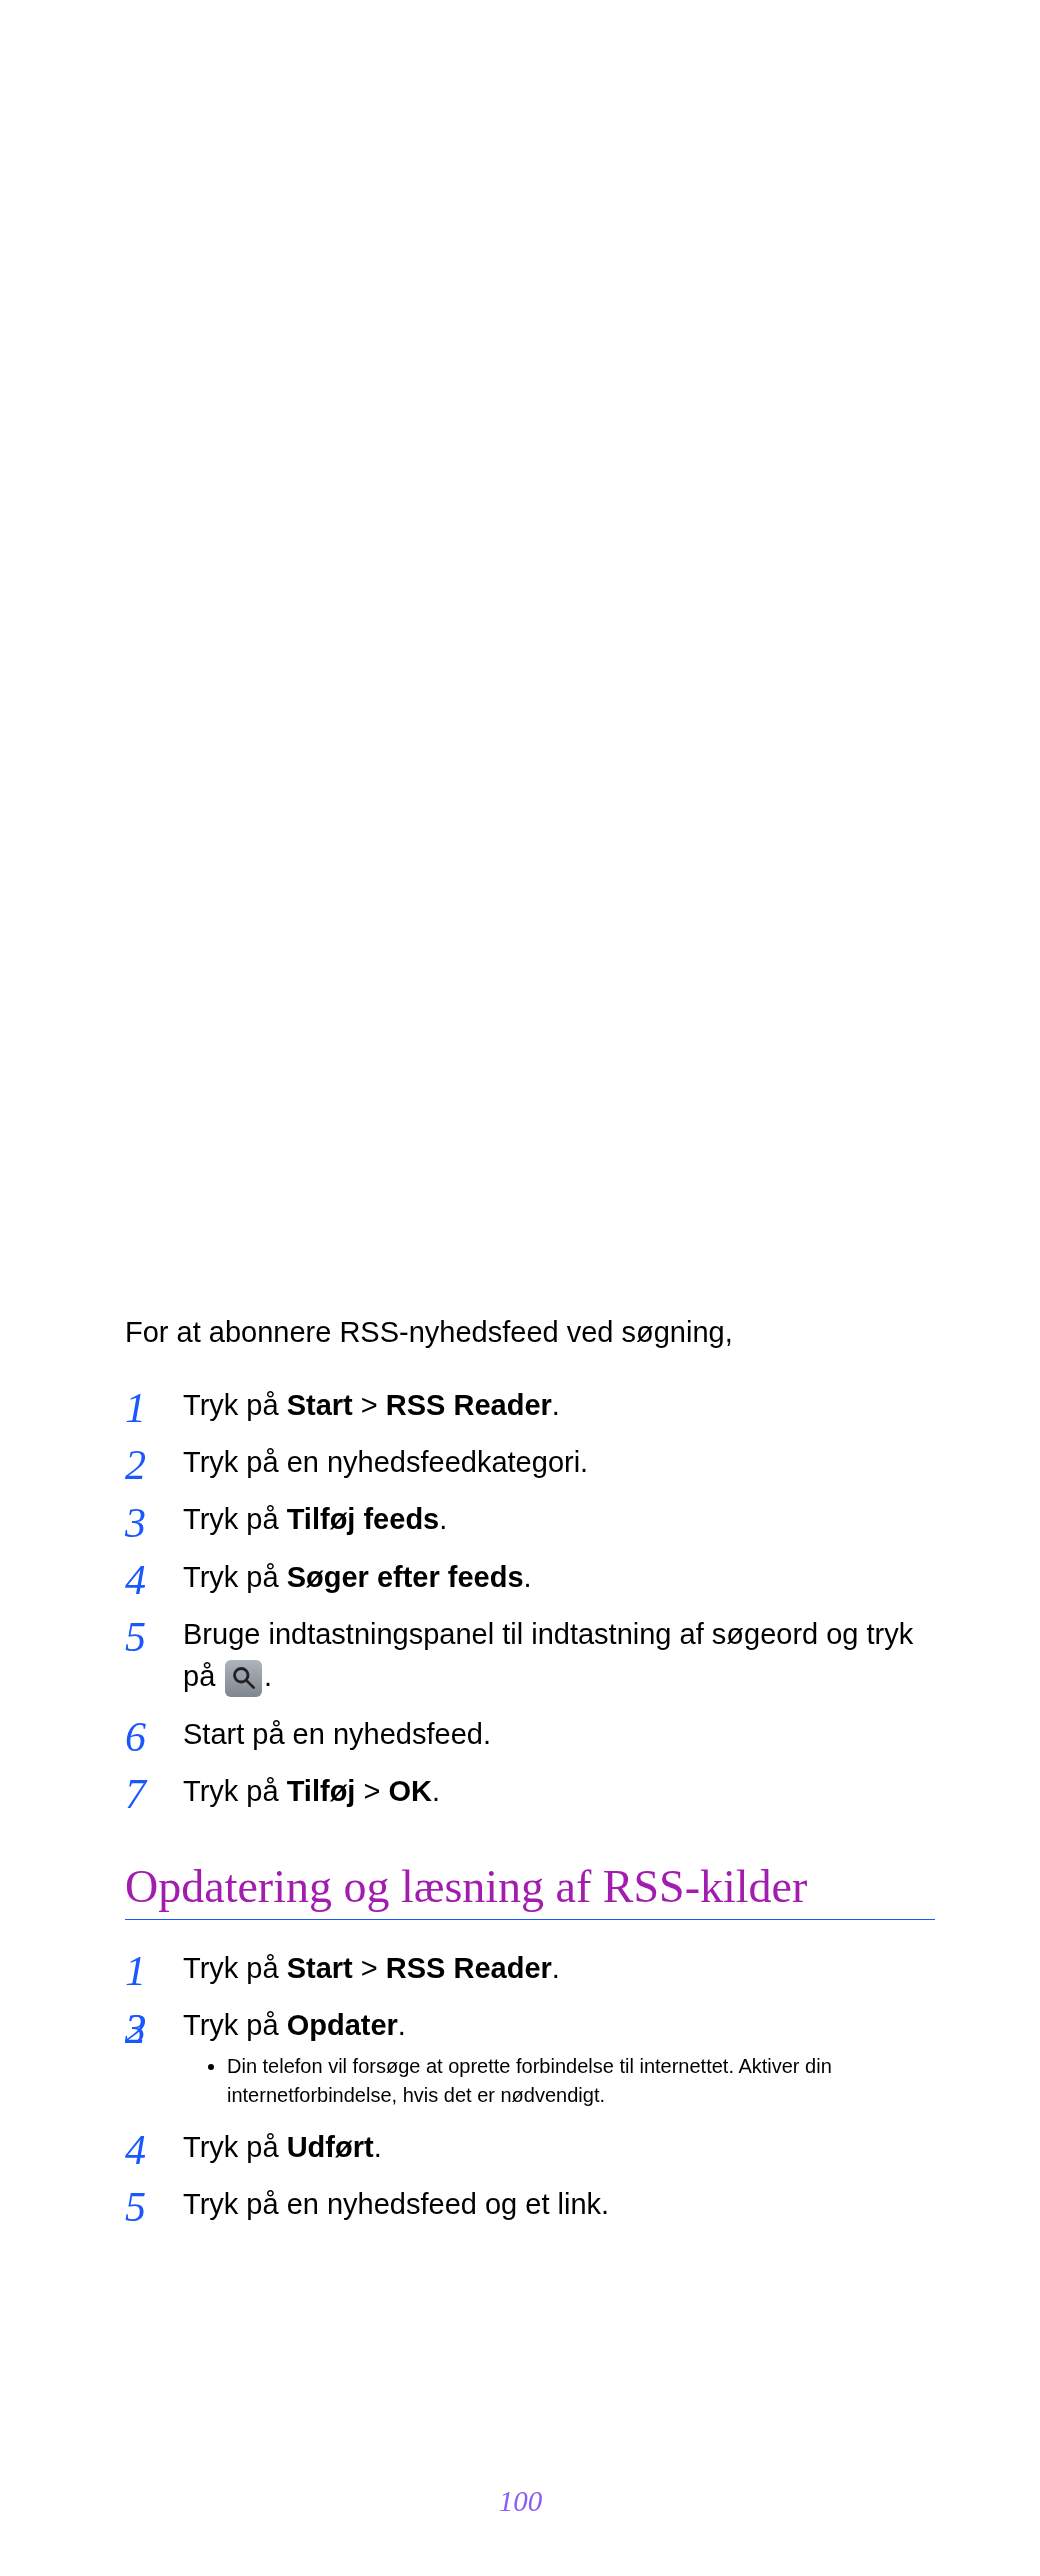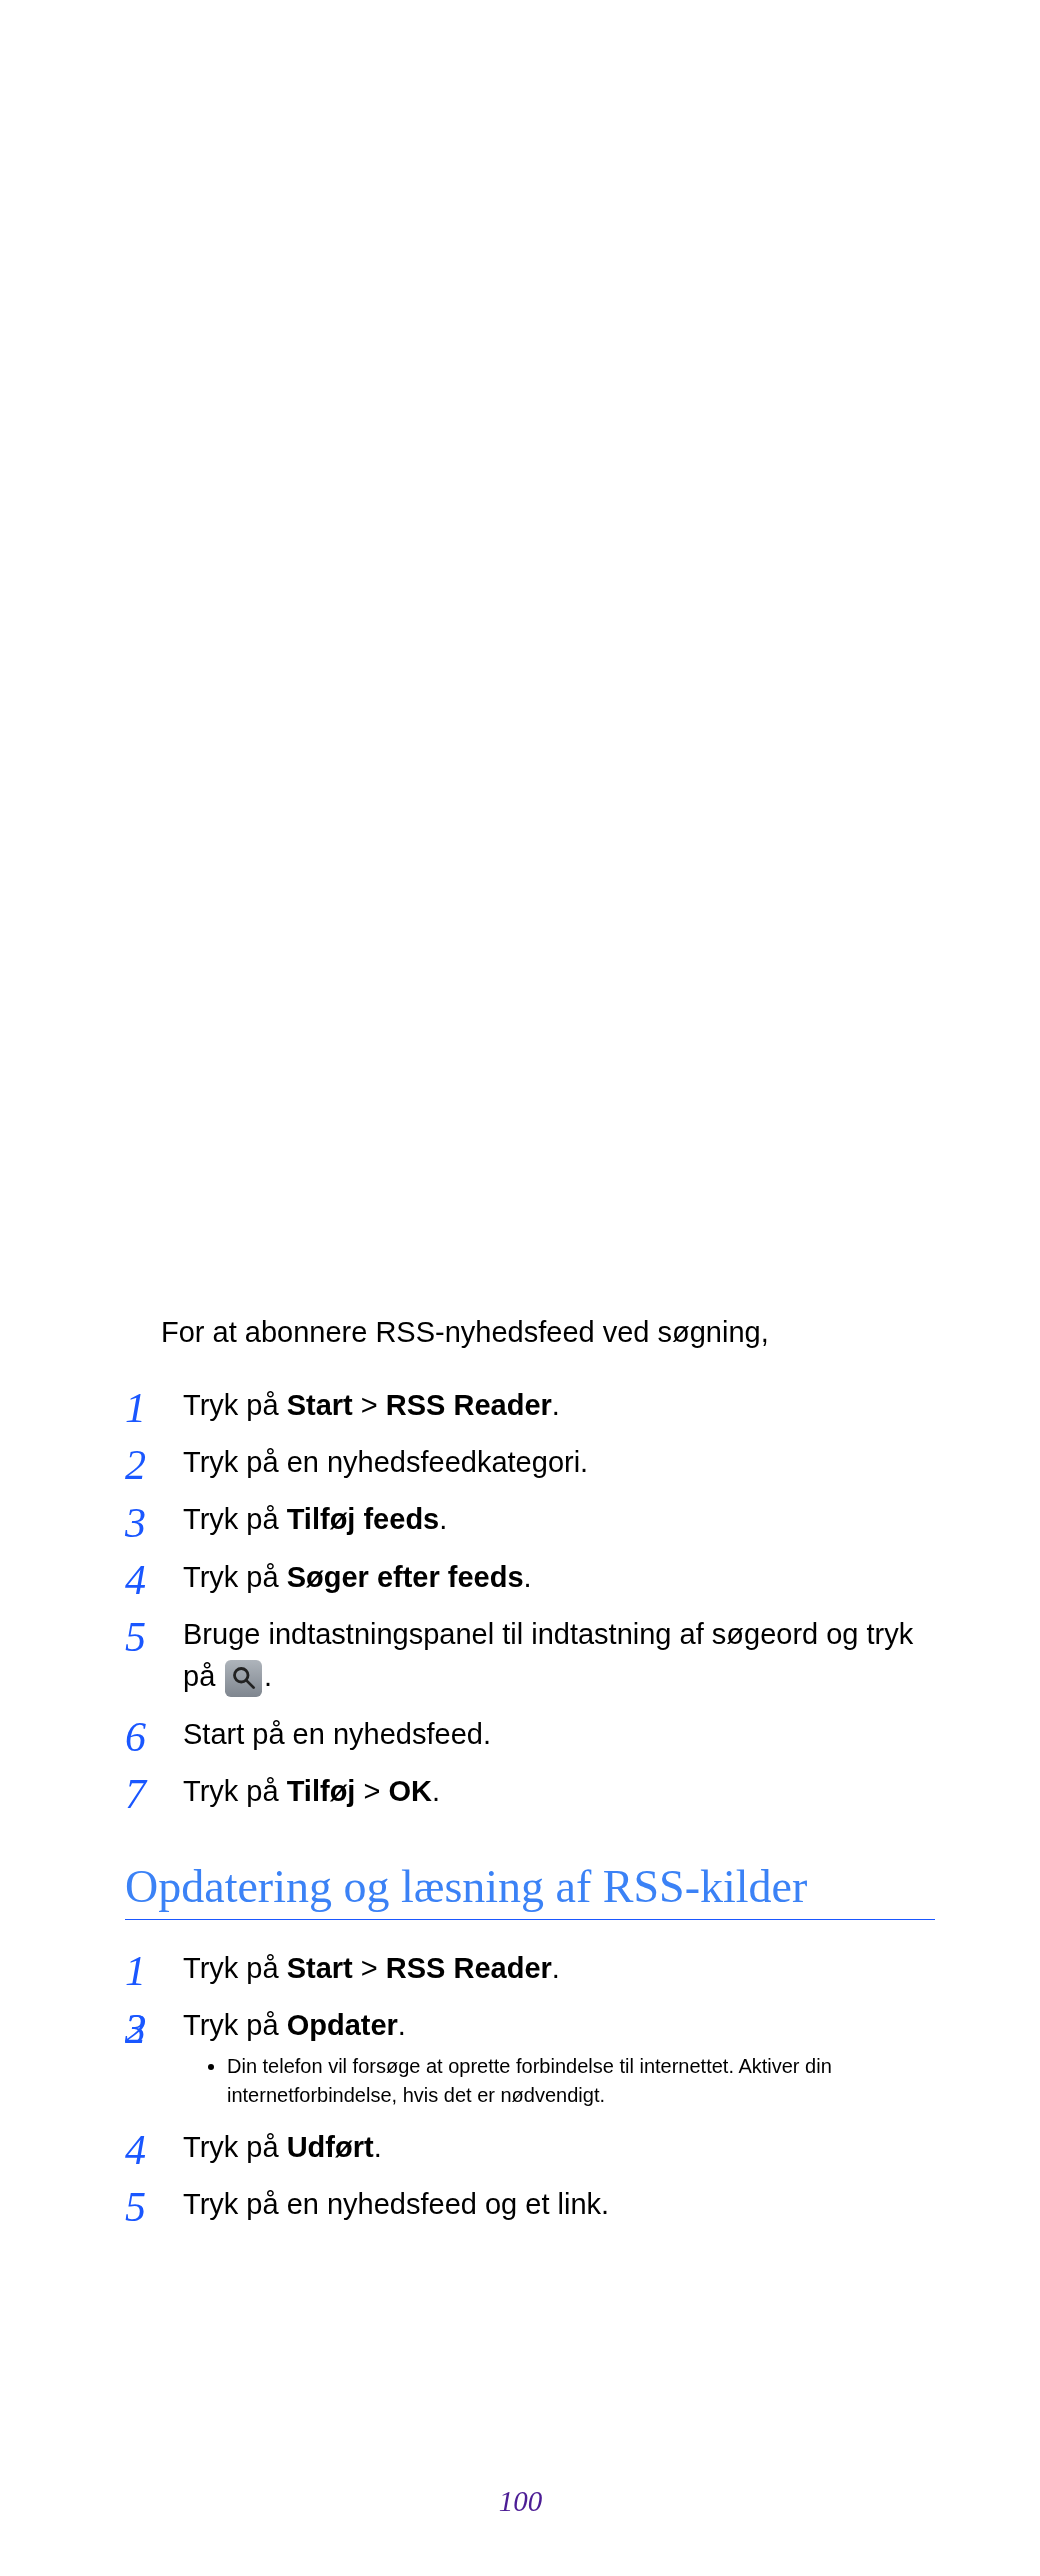--- a/index.html
+++ b/index.html
@@ -14,21 +14,20 @@
     width: 1041px;
     height: 2576px;
     position: relative;
     box-sizing: border-box;
     padding: 1282px 106px 0 125px; 
   }
   .intro {
     font-size: 29px;
     line-height: 1.5;
     margin-bottom: 29px;
-    margin-left: 36px;
   }
   .steps {
     list-style: none;
     padding: 0;
     margin: 0 0 48px 0;
   }
   .steps > li {
     position: relative;
     padding-left: 58px;
     margin: 15.4px 0;
@@ -48,21 +47,21 @@
     color: #1a57ff;
   }
   .bold {
     font-weight: 700;
     margin-top: 32px;
   }
   .section-heading {
     font-family: Georgia, "Times New Roman", serif;
     font-weight: 400;
     font-size: 46px;
-    color: #3b82f6;
+    color: #a21caf;
     margin: 23px 0 5.8px 0;
   }
   .section-rule {
     border: none;
     border-top: 1.9px solid #1a57ff;
     margin: 0 0 27px 0;
   }
   .sub-bullet {
     list-style: disc;
     padding-left: 44px;
@@ -92,21 +91,21 @@
   }
   .page-number {
     position: absolute;
     bottom: 58px;
     left: 0;
     width: 1041px;
     text-align: center;
     font-family: Georgia, "Times New Roman", serif;
     font-style: italic;
     font-size: 29px;
-    color: #4c1d95;
+    color: #8b5cf6;
   }
 </style>
 </head>
 <body>
 
 <div class="page">
 
   <p class="intro">For at abonnere RSS-nyhedsfeed ved søgning,</p>
 
   <ol class="steps" id="steps-a">

